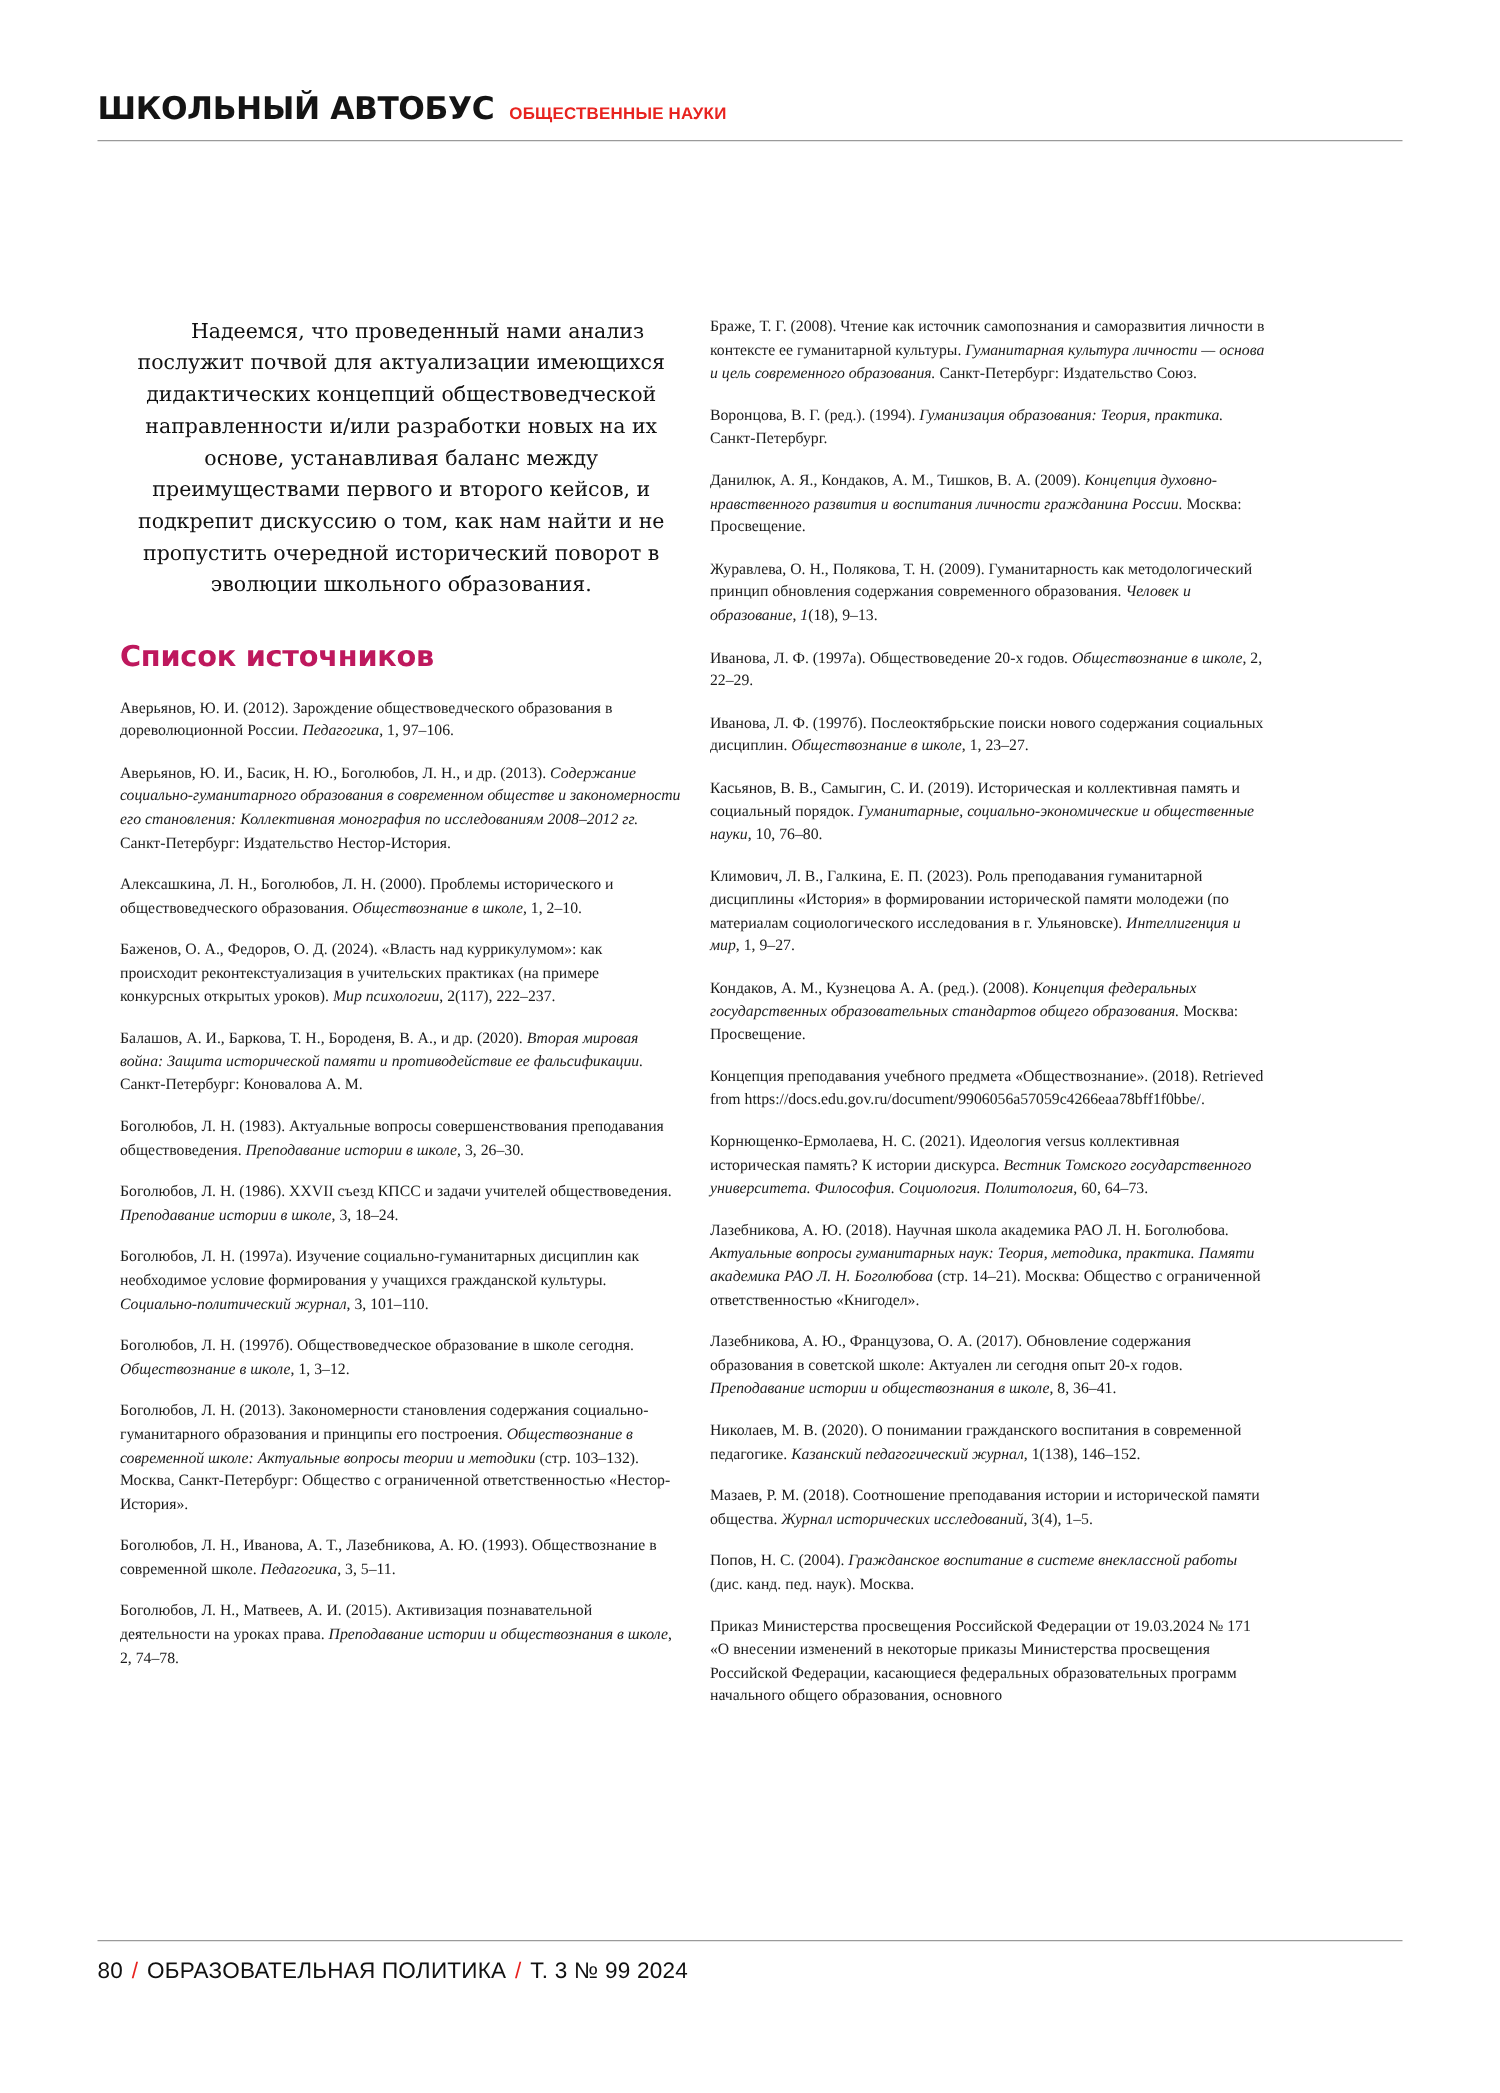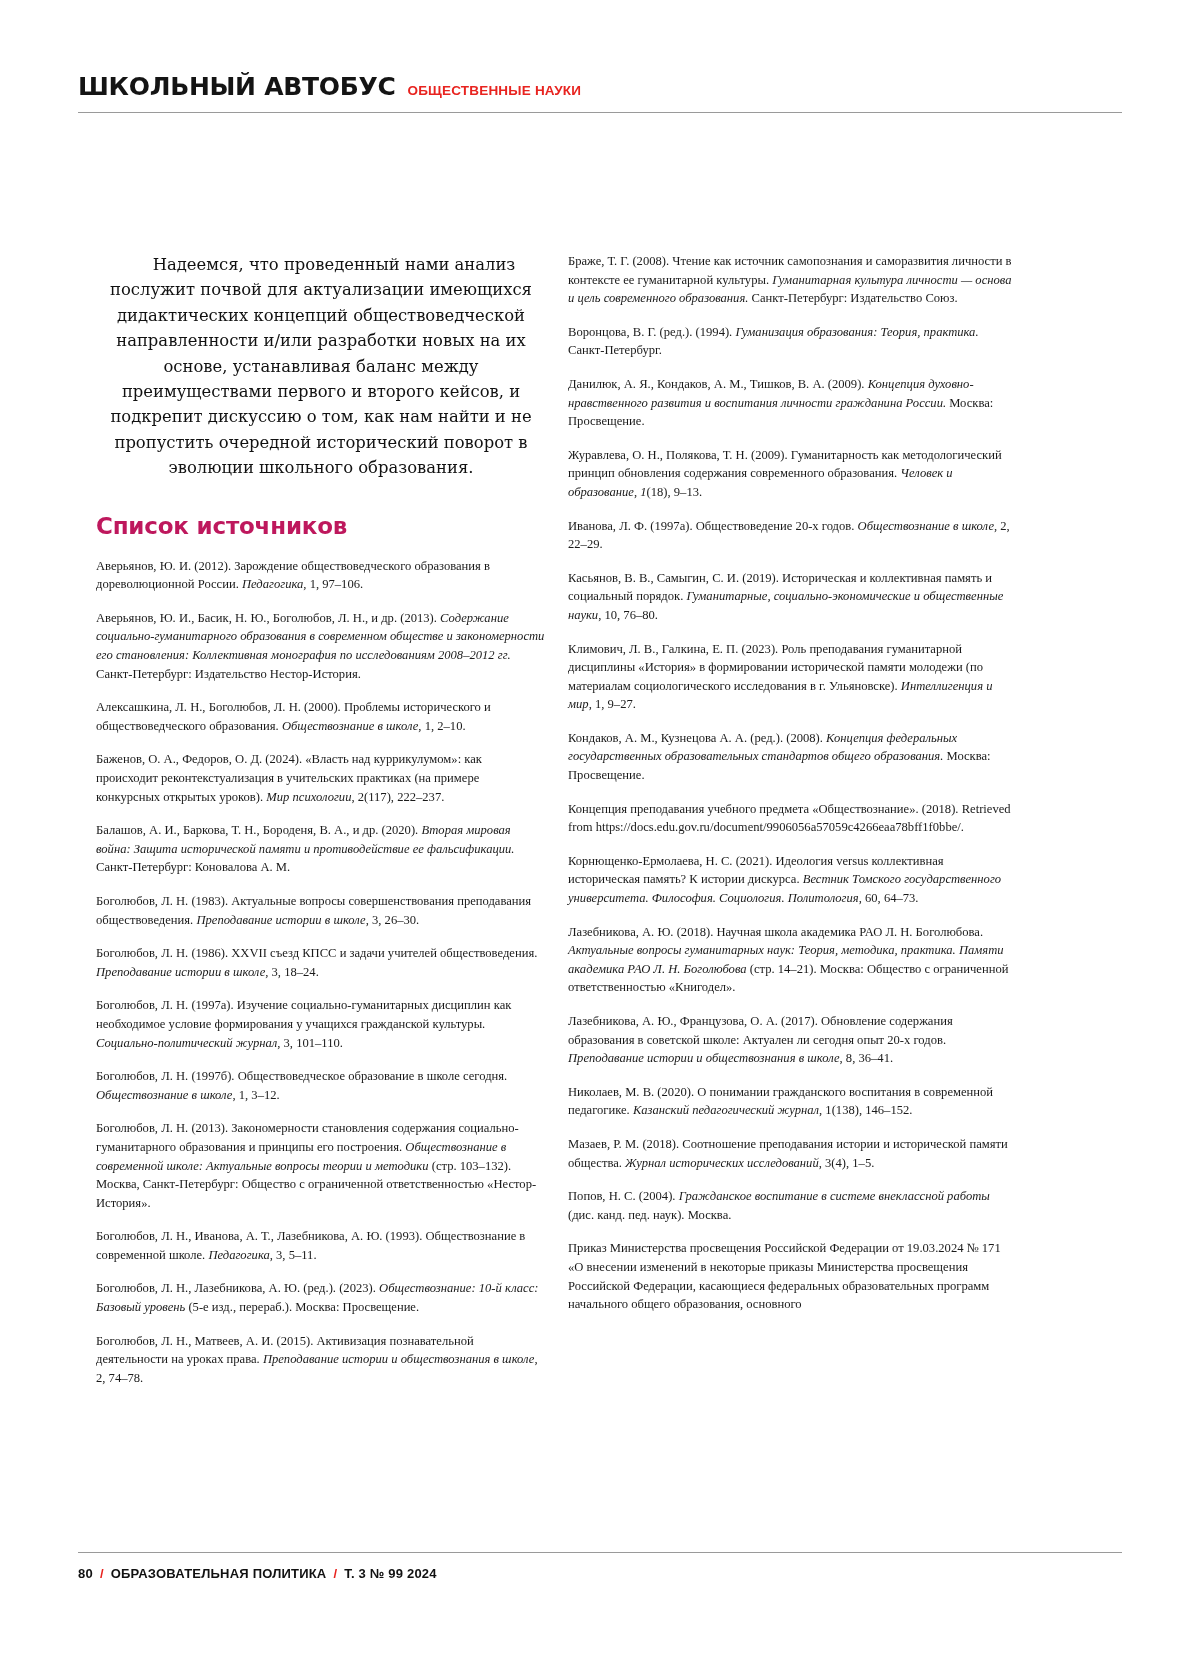--- a/index.html
+++ b/index.html
@@ -103,22 +103,22 @@
     background: #9a9a9a;
   }
   .footer {
     position: absolute;
     left: 78px;
     top: 1566px;
     display: flex;
     align-items: baseline;
     gap: 7px;
     font-family: "Liberation Sans", sans-serif;
-    font-weight: bold;
-    font-size: 13px;
+    font-weight: normal;
+    font-size: 18px;
     letter-spacing: 0.2px;
   }
   .footer .pg { color: #111; }
   .footer .slash { color: #e8231f; }
   .footer .jrnl { color: #111; }
   .footer .vol { color: #111; }
 </style>
 </head>
 <body>
 
@@ -138,32 +138,32 @@
         <p class="ref"><span>Аверьянов, Ю. И., Басик, Н. Ю., Боголюбов, Л. Н., и др. (2013). </span><i>Содержание социально-гуманитарного образования в современном обществе и закономерности его становления: Коллективная монография по исследованиям 2008–2012 гг.</i><span> Санкт-Петербург: Издательство Нестор-История.</span></p>
         <p class="ref"><span>Алексашкина, Л. Н., Боголюбов, Л. Н. (2000). Проблемы исторического и обществоведческого образования. </span><i>Обществознание в школе</i><span>, 1, 2–10.</span></p>
         <p class="ref"><span>Баженов, О. А., Федоров, О. Д. (2024). «Власть над куррикулумом»: как происходит реконтекстуализация в учительских практиках (на примере конкурсных открытых уроков). </span><i>Мир психологии</i><span>, 2(117), 222–237.</span></p>
         <p class="ref"><span>Балашов, А. И., Баркова, Т. Н., Бороденя, В. А., и др. (2020). </span><i>Вторая мировая война: Защита исторической памяти и противодействие ее фальсификации.</i><span> Санкт-Петербург: Коновалова А. М.</span></p>
         <p class="ref"><span>Боголюбов, Л. Н. (1983). Актуальные вопросы совершенствования преподавания обществоведения. </span><i>Преподавание истории в школе</i><span>, 3, 26–30.</span></p>
         <p class="ref"><span>Боголюбов, Л. Н. (1986). XXVII съезд КПСС и задачи учителей обществоведения. </span><i>Преподавание истории в школе</i><span>, 3, 18–24.</span></p>
         <p class="ref"><span>Боголюбов, Л. Н. (1997а). Изучение социально-гуманитарных дисциплин как необходимое условие формирования у учащихся гражданской культуры. </span><i>Социально-политический журнал</i><span>, 3, 101–110.</span></p>
         <p class="ref"><span>Боголюбов, Л. Н. (1997б). Обществоведческое образование в школе сегодня. </span><i>Обществознание в школе</i><span>, 1, 3–12.</span></p>
         <p class="ref"><span>Боголюбов, Л. Н. (2013). Закономерности становления содержания социально-гуманитарного образования и принципы его построения. </span><i>Обществознание в современной школе: Актуальные вопросы теории и методики</i><span> (стр. 103–132). Москва, Санкт-Петербург: Общество с ограниченной ответственностью «Нестор-История».</span></p>
         <p class="ref"><span>Боголюбов, Л. Н., Иванова, А. Т., Лазебникова, А. Ю. (1993). Обществознание в современной школе. </span><i>Педагогика</i><span>, 3, 5–11.</span></p>
-        <p class="ref"><span>Боголюбов, Л. Н., Лазебникова, А. Ю. (ред.). (2023). </span><i>Обществознание: 10-й класс: Базовый уровень</i><span> (5-е изд., перераб.). Москва: Просвещение.</span></p>
         <p class="ref"><span>Боголюбов, Л. Н., Матвеев, А. И. (2015). Активизация познавательной деятельности на уроках права. </span><i>Преподавание истории и обществознания в школе</i><span>, 2, 74–78.</span></p>
       </div>
   </div>
 
   <div class="col col-right">
     <div id="refs-right">
         <p class="ref"><span>Браже, Т. Г. (2008). Чтение как источник самопознания и саморазвития личности в контексте ее гуманитарной культуры. </span><i>Гуманитарная культура личности — основа и цель современного образования.</i><span> Санкт-Петербург: Издательство Союз.</span></p>
         <p class="ref"><span>Воронцова, В. Г. (ред.). (1994). </span><i>Гуманизация образования: Теория, практика.</i><span> Санкт-Петербург.</span></p>
         <p class="ref"><span>Данилюк, А. Я., Кондаков, А. М., Тишков, В. А. (2009). </span><i>Концепция духовно-нравственного развития и воспитания личности гражданина России.</i><span> Москва: Просвещение.</span></p>
         <p class="ref"><span>Журавлева, О. Н., Полякова, Т. Н. (2009). Гуманитарность как методологический принцип обновления содержания современного образования. </span><i>Человек и образование</i><span>, </span><i>1</i><span>(18), 9–13.</span></p>
         <p class="ref"><span>Иванова, Л. Ф. (1997а). Обществоведение 20-х годов. </span><i>Обществознание в школе</i><span>, 2, 22–29.</span></p>
+        <p class="ref"><span>Иванова, Л. Ф. (1997б). Послеоктябрьские поиски нового содержания социальных дисциплин. </span><i>Обществознание в школе</i><span>, 1, 23–27.</span></p>
         <p class="ref"><span>Касьянов, В. В., Самыгин, С. И. (2019). Историческая и коллективная память и социальный порядок. </span><i>Гуманитарные, социально-экономические и общественные науки</i><span>, 10, 76–80.</span></p>
         <p class="ref"><span>Климович, Л. В., Галкина, Е. П. (2023). Роль преподавания гуманитарной дисциплины «История» в формировании исторической памяти молодежи (по материалам социологического исследования в г. Ульяновске). </span><i>Интеллигенция и мир</i><span>, 1, 9–27.</span></p>
         <p class="ref"><span>Кондаков, А. М., Кузнецова А. А. (ред.). (2008). </span><i>Концепция федеральных государственных образовательных стандартов общего образования.</i><span> Москва: Просвещение.</span></p>
         <p class="ref"><span>Концепция преподавания учебного предмета «Обществознание». (2018). Retrieved from https://docs.edu.gov.ru/document/9906056a57059c4266eaa78bff1f0bbe/.</span></p>
         <p class="ref"><span>Корнющенко-Ермолаева, Н. С. (2021). Идеология versus коллективная историческая память? К истории дискурса. </span><i>Вестник Томского государственного университета. Философия. Социология. Политология</i><span>, 60, 64–73.</span></p>
         <p class="ref"><span>Лазебникова, А. Ю. (2018). Научная школа академика РАО Л. Н. Боголюбова. </span><i>Актуальные вопросы гуманитарных наук: Теория, методика, практика. Памяти академика РАО Л. Н. Боголюбова</i><span> (стр. 14–21). Москва: Общество с ограниченной ответственностью «Книгодел».</span></p>
         <p class="ref"><span>Лазебникова, А. Ю., Французова, О. А. (2017). Обновление содержания образования в советской школе: Актуален ли сегодня опыт 20-х годов. </span><i>Преподавание истории и обществознания в школе</i><span>, 8, 36–41.</span></p>
         <p class="ref"><span>Николаев, М. В. (2020). О понимании гражданского воспитания в современной педагогике. </span><i>Казанский педагогический журнал</i><span>, 1(138), 146–152.</span></p>
         <p class="ref"><span>Мазаев, Р. М. (2018). Соотношение преподавания истории и исторической памяти общества. </span><i>Журнал исторических исследований</i><span>, 3(4), 1–5.</span></p>
         <p class="ref"><span>Попов, Н. С. (2004). </span><i>Гражданское воспитание в системе внеклассной работы</i><span> (дис. канд. пед. наук). Москва.</span></p>

